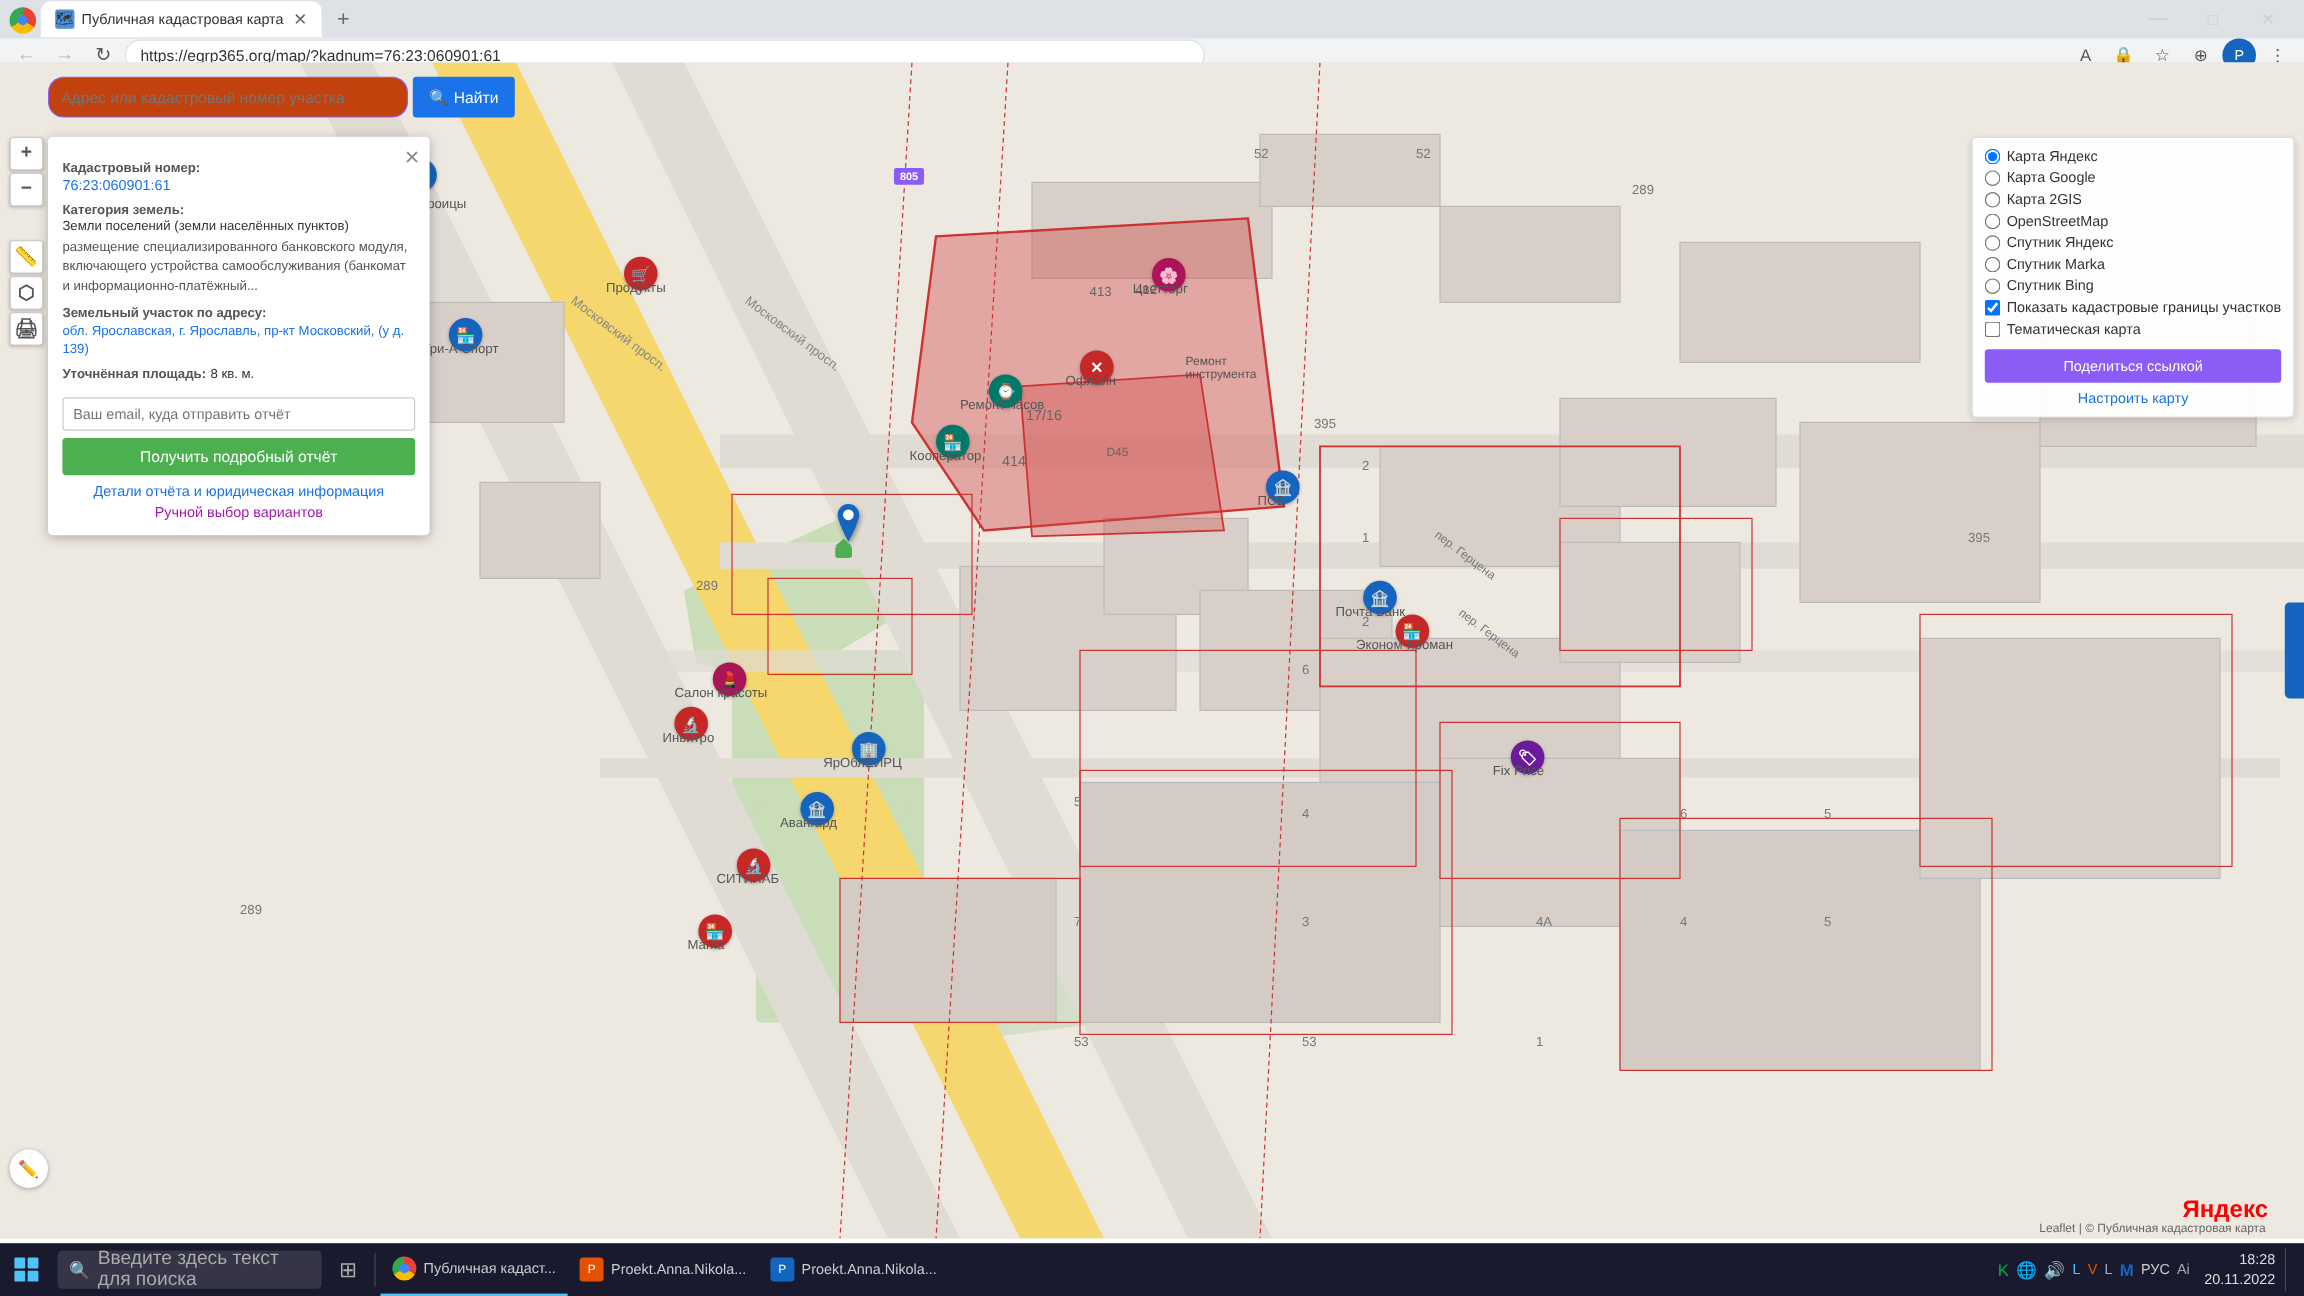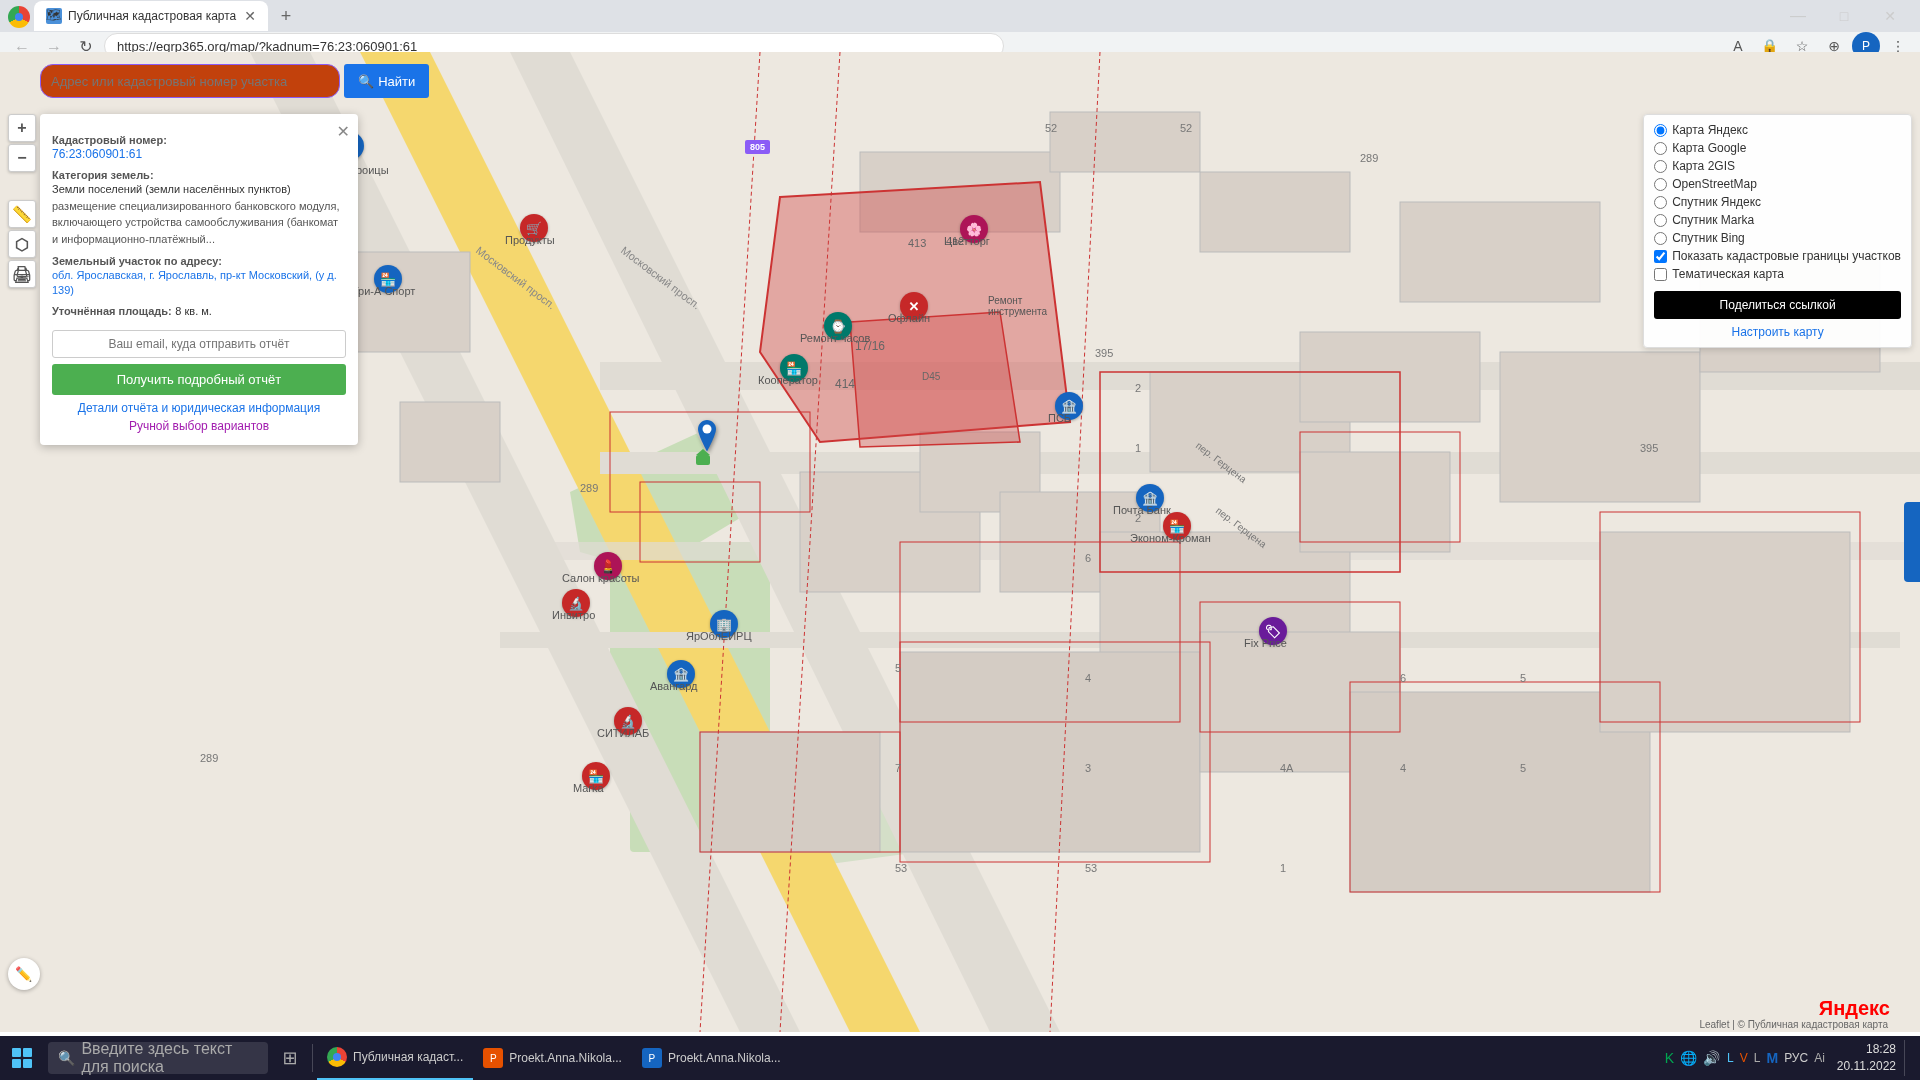--- a/index.html
+++ b/index.html
@@ -205,21 +205,20 @@
     }
     .email-input {
       width: 100%;
       border: 1px solid #ccc;
       border-radius: 3px;
       padding: 6px 8px;
       font-size: 12px;
       margin-top: 10px;
       color: #999;
       outline: none;
-      text-align: center;
     }
     .get-report-btn {
       width: 100%;
       background: #4caf50;
       color: white;
       border: none;
       padding: 8px;
       border-radius: 3px;
       font-size: 13px;
       cursor: pointer;
@@ -325,21 +324,21 @@
     .checkbox-row {
       display: flex;
       align-items: center;
       gap: 5px;
       margin-bottom: 4px;
       font-size: 12px;
       color: #333;
     }
     .share-btn {
       width: 100%;
-      background: #000000;
+      background: #8b5cf6;
       color: white;
       border: none;
       padding: 7px;
       border-radius: 3px;
       font-size: 12px;
       cursor: pointer;
       margin-top: 6px;
     }
     .configure-map-link {
       display: block;

